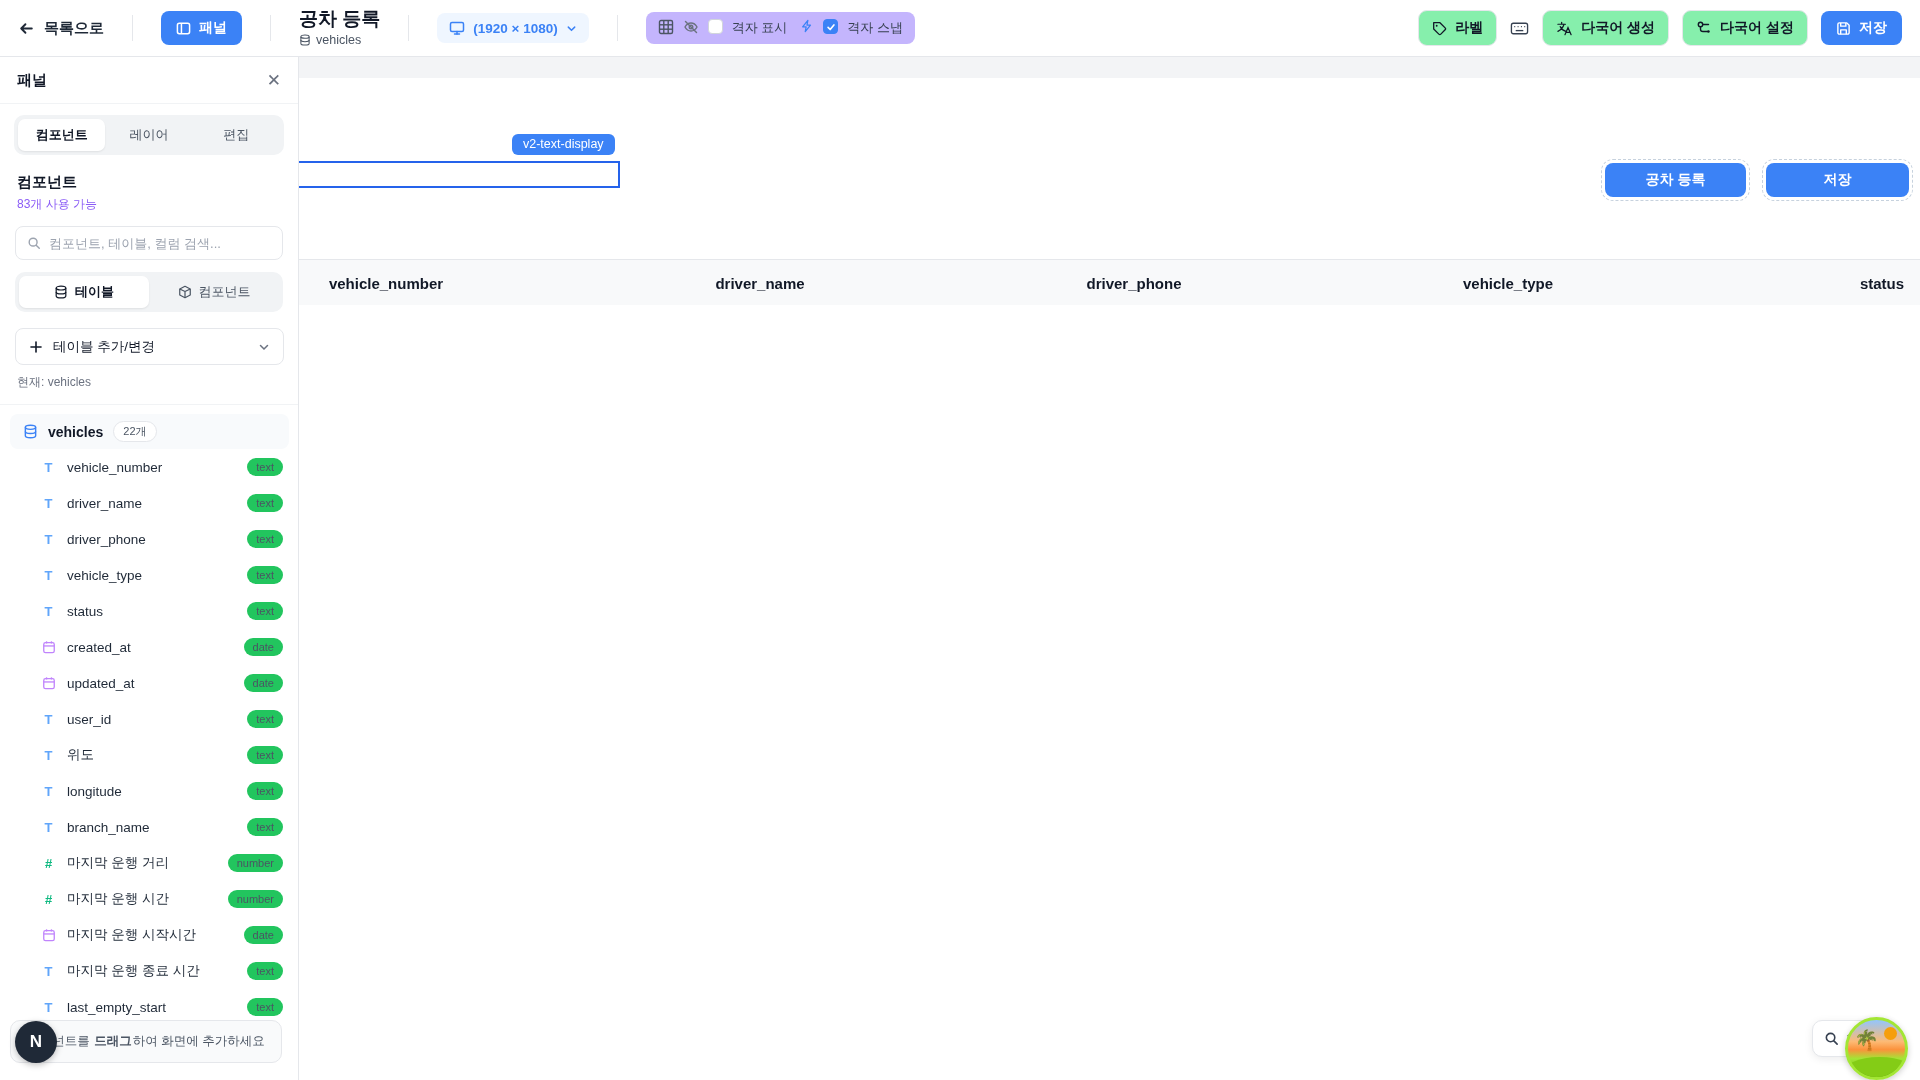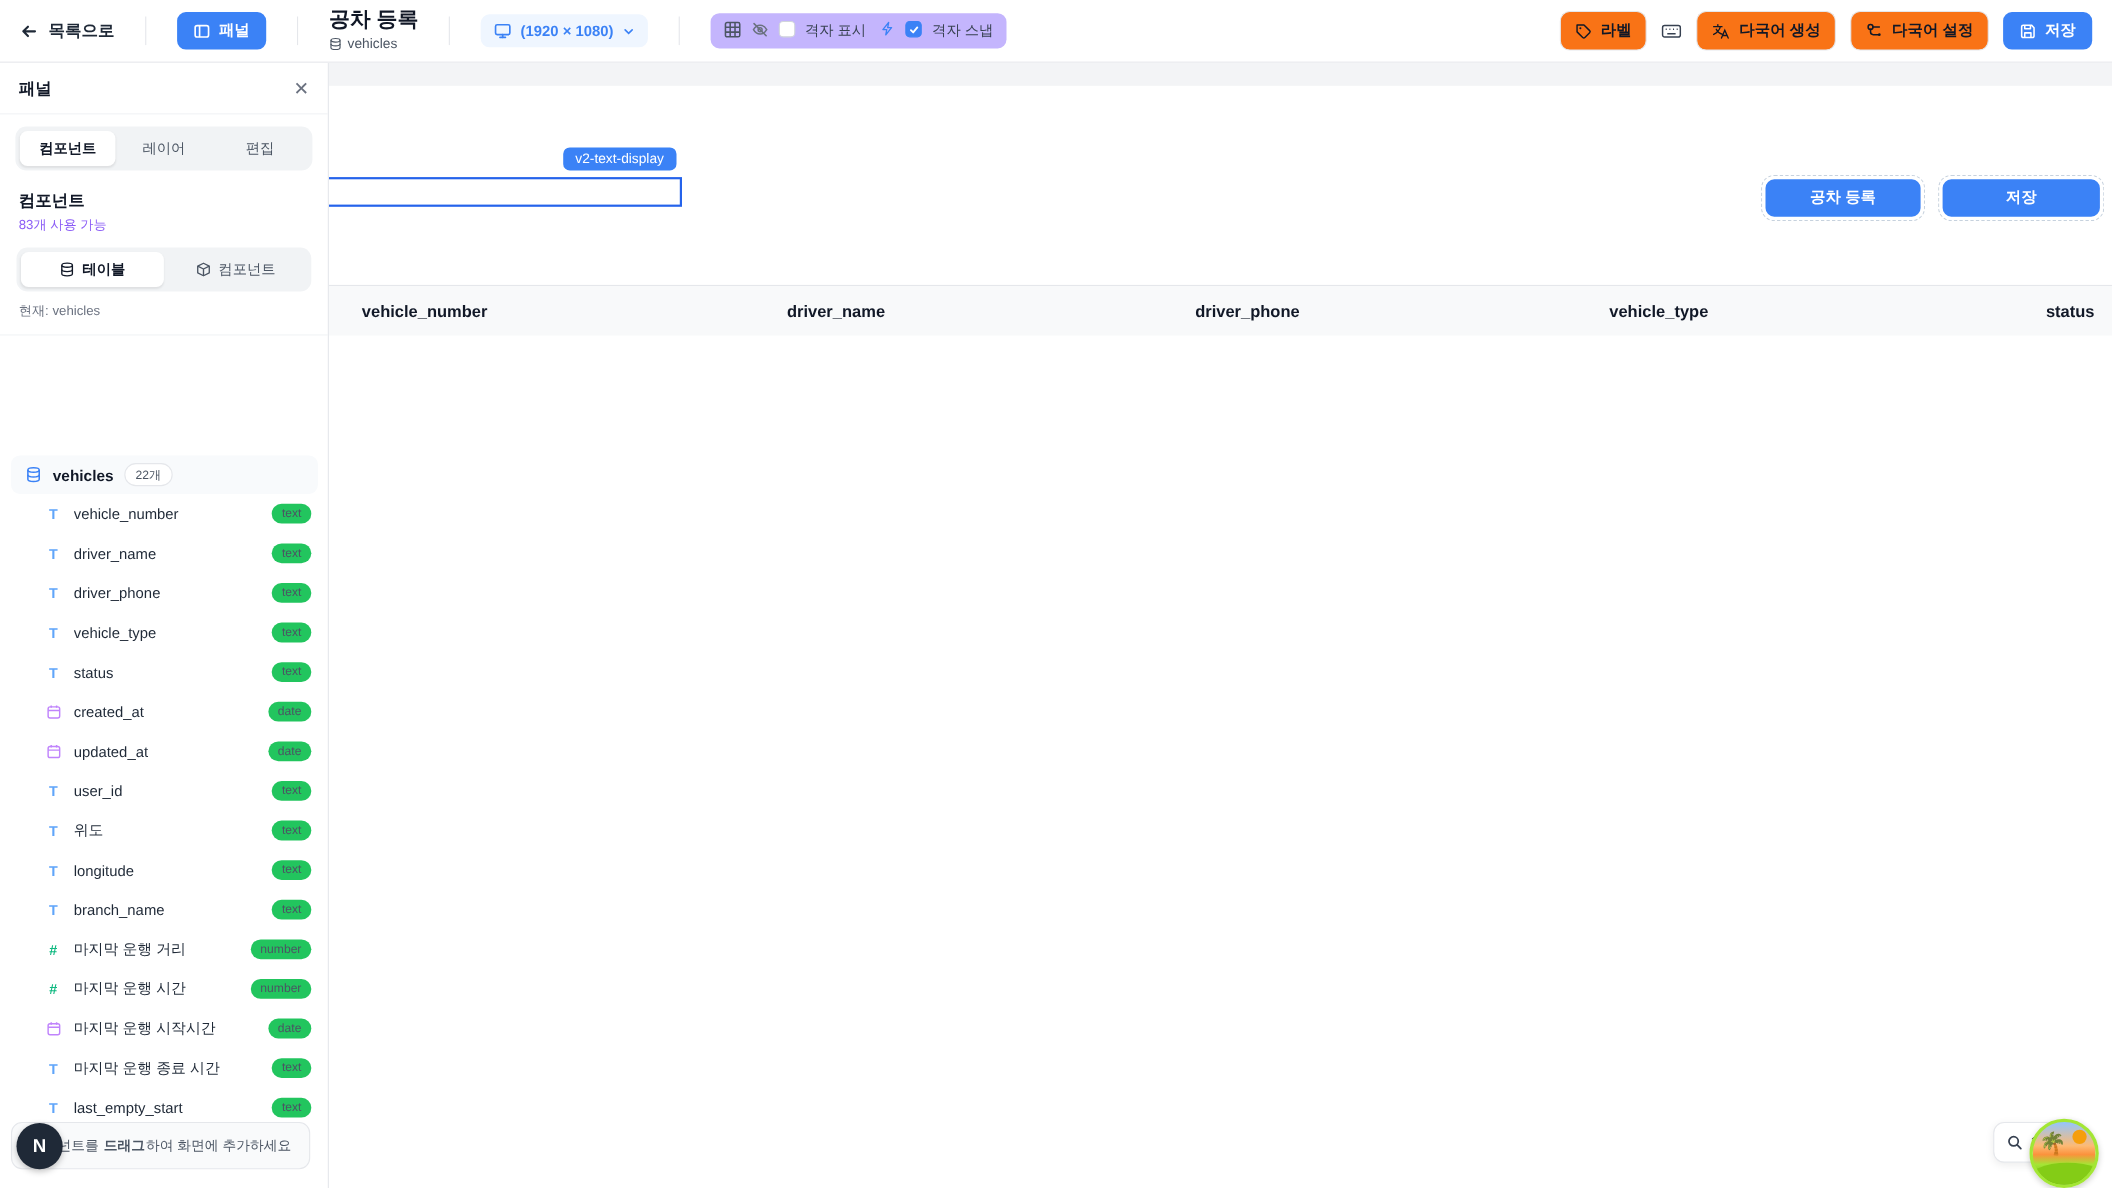--- a/index.html
+++ b/index.html
@@ -19,21 +19,21 @@
   .page-title { font-size:19px; font-weight:700; color:#111827; }
   .page-sub { display:flex; align-items:center; gap:5px; font-size:12.5px; color:#4b5563; margin-top:3px; }
   .viewport-pill { display:flex; align-items:center; gap:8px; background:#eff6ff; color:#3b82f6;
                    border-radius:8px; padding:7px 12px; font-size:13.5px; font-weight:600; cursor:pointer; }
   .grid-group { display:flex; gap:9px; background:#c4b5fd; border-radius:8px;
                 padding:7px 12px; font-size:13px; color:#374151; }
   .chk { width:15px; height:15px; border-radius:4px; border:1.5px solid #d1d5db; background:#fff;
          display:inline-flex; align-items:center; justify-content:center; cursor:pointer; }
   .chk.on { background:#3b82f6; border-color:#3b82f6; }
   .tb-right { margin-left:auto; display:flex; align-items:center; gap:13px; }
-  .btn-outline { display:flex; align-items:center; gap:8px; background:#f97316; border:1px solid #e5e7eb;
+  .btn-outline { display:flex; align-items:center; gap:8px; background:#86efac; border:1px solid #e5e7eb;
                  border-radius:9px; padding:8px 13px; font-size:14px; font-weight:600; color:#111827;
                  cursor:pointer; font-family:inherit; }
   .icon-btn { background:none; border:none; cursor:pointer; display:flex; align-items:center; color:#374151; }
 
   
   .panel { position:absolute; left:0; top:57px; width:299px; height:1023px; background:#fff;
            border-right:1px solid #e5e7eb; z-index:40; }
   .panel-head { height:47px; display:flex; align-items:center; justify-content:space-between;
                 padding:0 17px; border-bottom:1px solid #f1f3f5; }
   .panel-title { font-size:15px; font-weight:700; color:#111827; }
@@ -257,20 +257,29 @@
       <div class="seg active">컴포넌트</div>
       <div class="seg">레이어</div>
       <div class="seg">편집</div>
     </div>
 
     <div class="comp-head">
       <div class="comp-title">컴포넌트</div>
       <div class="comp-count">83개 사용 가능</div>
     </div>
 
+    <div class="search-box">
+      <span>
+        <svg width="14" height="14" viewBox="0 0 16 16" fill="none" stroke="#9ca3af" stroke-width="1.6" stroke-linecap="round">
+            <circle cx="7" cy="7" r="4.5"></circle>
+            <line x1="10.5" y1="10.5" x2="14" y2="14"></line>
+          </svg>
+      </span>
+      <input type="text" placeholder="컴포넌트, 테이블, 컬럼 검색..." style="">
+    </div>
 
     <div class="seg2">
       <div class="seg active">
         <span>
           <svg width="14" height="14" viewBox="0 0 16 16" fill="none" stroke="#111827" stroke-width="1.4">
               <ellipse cx="8" cy="3.5" rx="5.5" ry="2.2"></ellipse>
               <path d="M2.5 3.5v9c0 1.2 2.5 2.2 5.5 2.2s5.5-1 5.5-2.2v-9"></path>
               <path d="M2.5 8c0 1.2 2.5 2.2 5.5 2.2s5.5-1 5.5-2.2"></path>
             </svg>
         </span>
@@ -280,20 +289,34 @@
         <span>
           <svg width="14" height="14" viewBox="0 0 16 16" fill="none" stroke="#4b5563" stroke-width="1.4" stroke-linejoin="round">
               <path d="M8 1.5l6 3v7l-6 3-6-3v-7l6-3z"></path>
               <path d="M2 4.5l6 3 6-3M8 7.5V14.5"></path>
             </svg>
         </span>
         <span>컴포넌트</span>
       </div>
     </div>
 
+    <button class="add-table">
+      <span>
+        <svg width="14" height="14" viewBox="0 0 14 14" fill="none" stroke="#111827" stroke-width="1.6" stroke-linecap="round">
+            <line x1="7" y1="2" x2="7" y2="12"></line>
+            <line x1="2" y1="7" x2="12" y2="7"></line>
+          </svg>
+      </span>
+      <span class="grow">테이블 추가/변경</span>
+      <span>
+        <svg width="12" height="12" viewBox="0 0 12 12" fill="none" stroke="#6b7280" stroke-width="1.5" stroke-linecap="round">
+            <path d="M2.5 4.5L6 8l3.5-3.5"></path>
+          </svg>
+      </span>
+    </button>
     <div class="current-tbl">현재: vehicles</div>
     <div class="panel-div"></div>
 
     <div class="tbl-list">
       <div class="tbl-row">
         <span>
           <svg width="15" height="15" viewBox="0 0 16 16" fill="none" stroke="#3b82f6" stroke-width="1.5">
               <ellipse cx="8" cy="3.5" rx="5.5" ry="2.2"></ellipse>
               <path d="M2.5 3.5v9c0 1.2 2.5 2.2 5.5 2.2s5.5-1 5.5-2.2v-9"></path>
               <path d="M2.5 8c0 1.2 2.5 2.2 5.5 2.2s5.5-1 5.5-2.2"></path>

